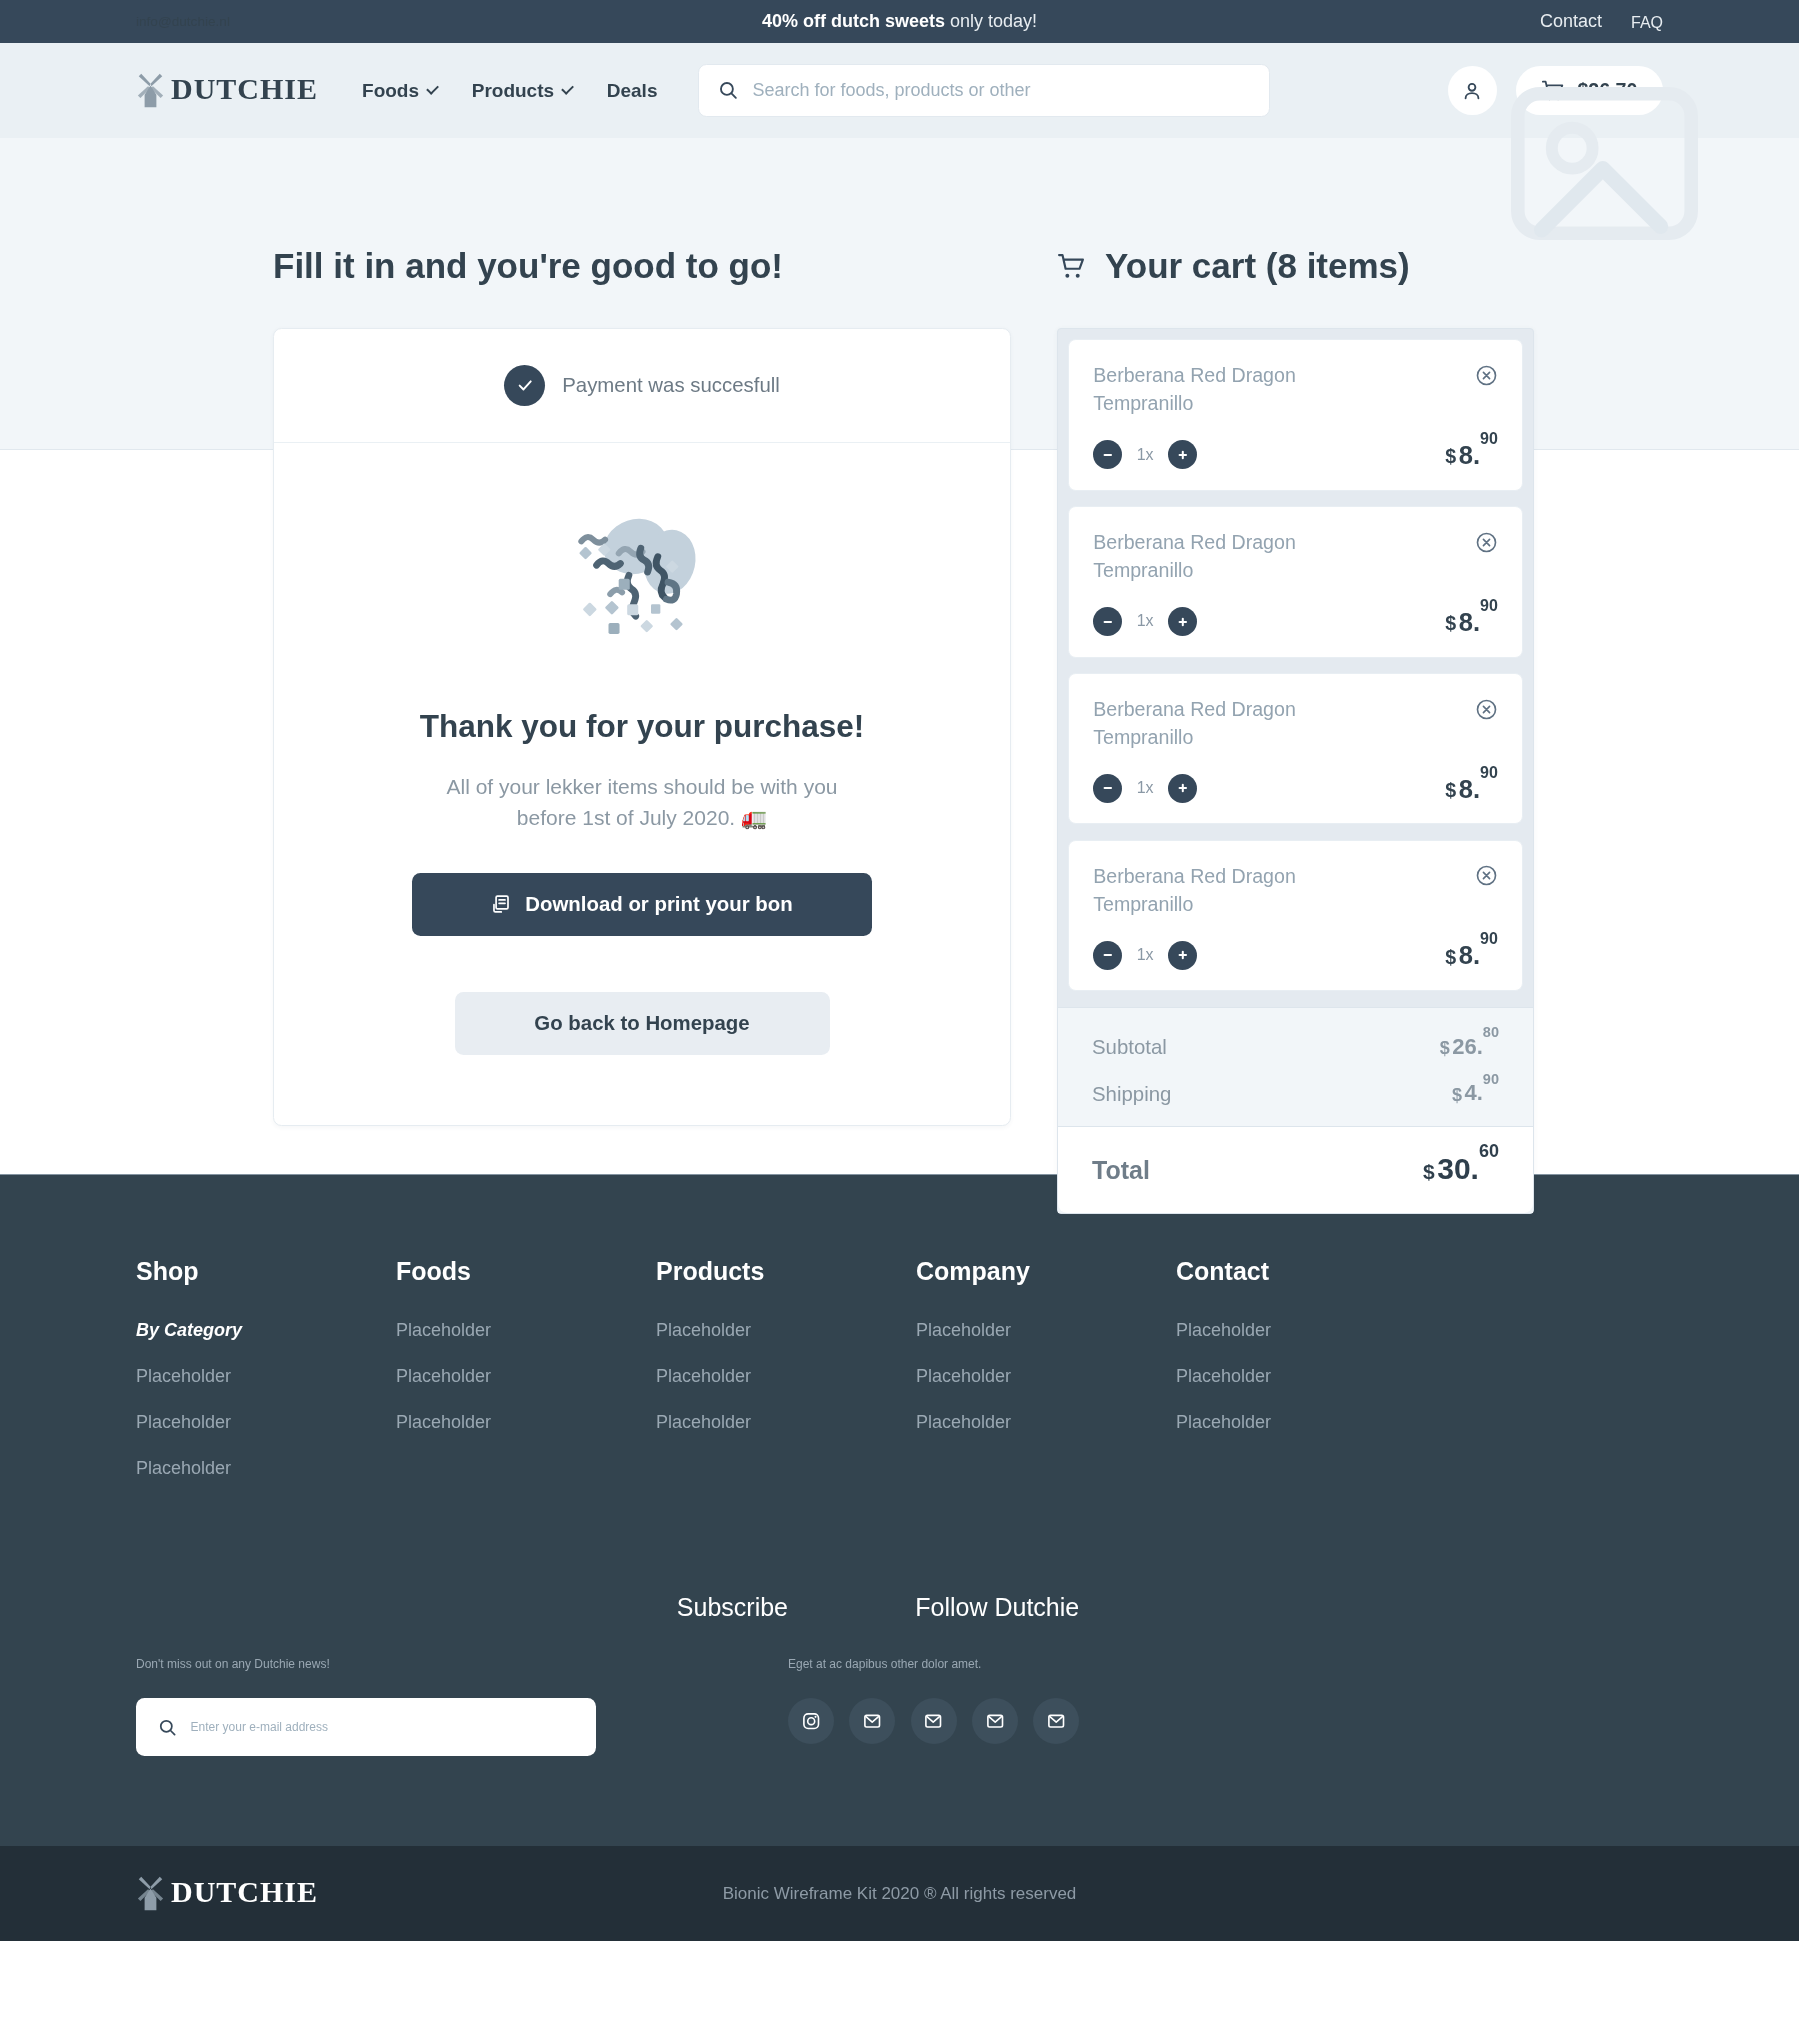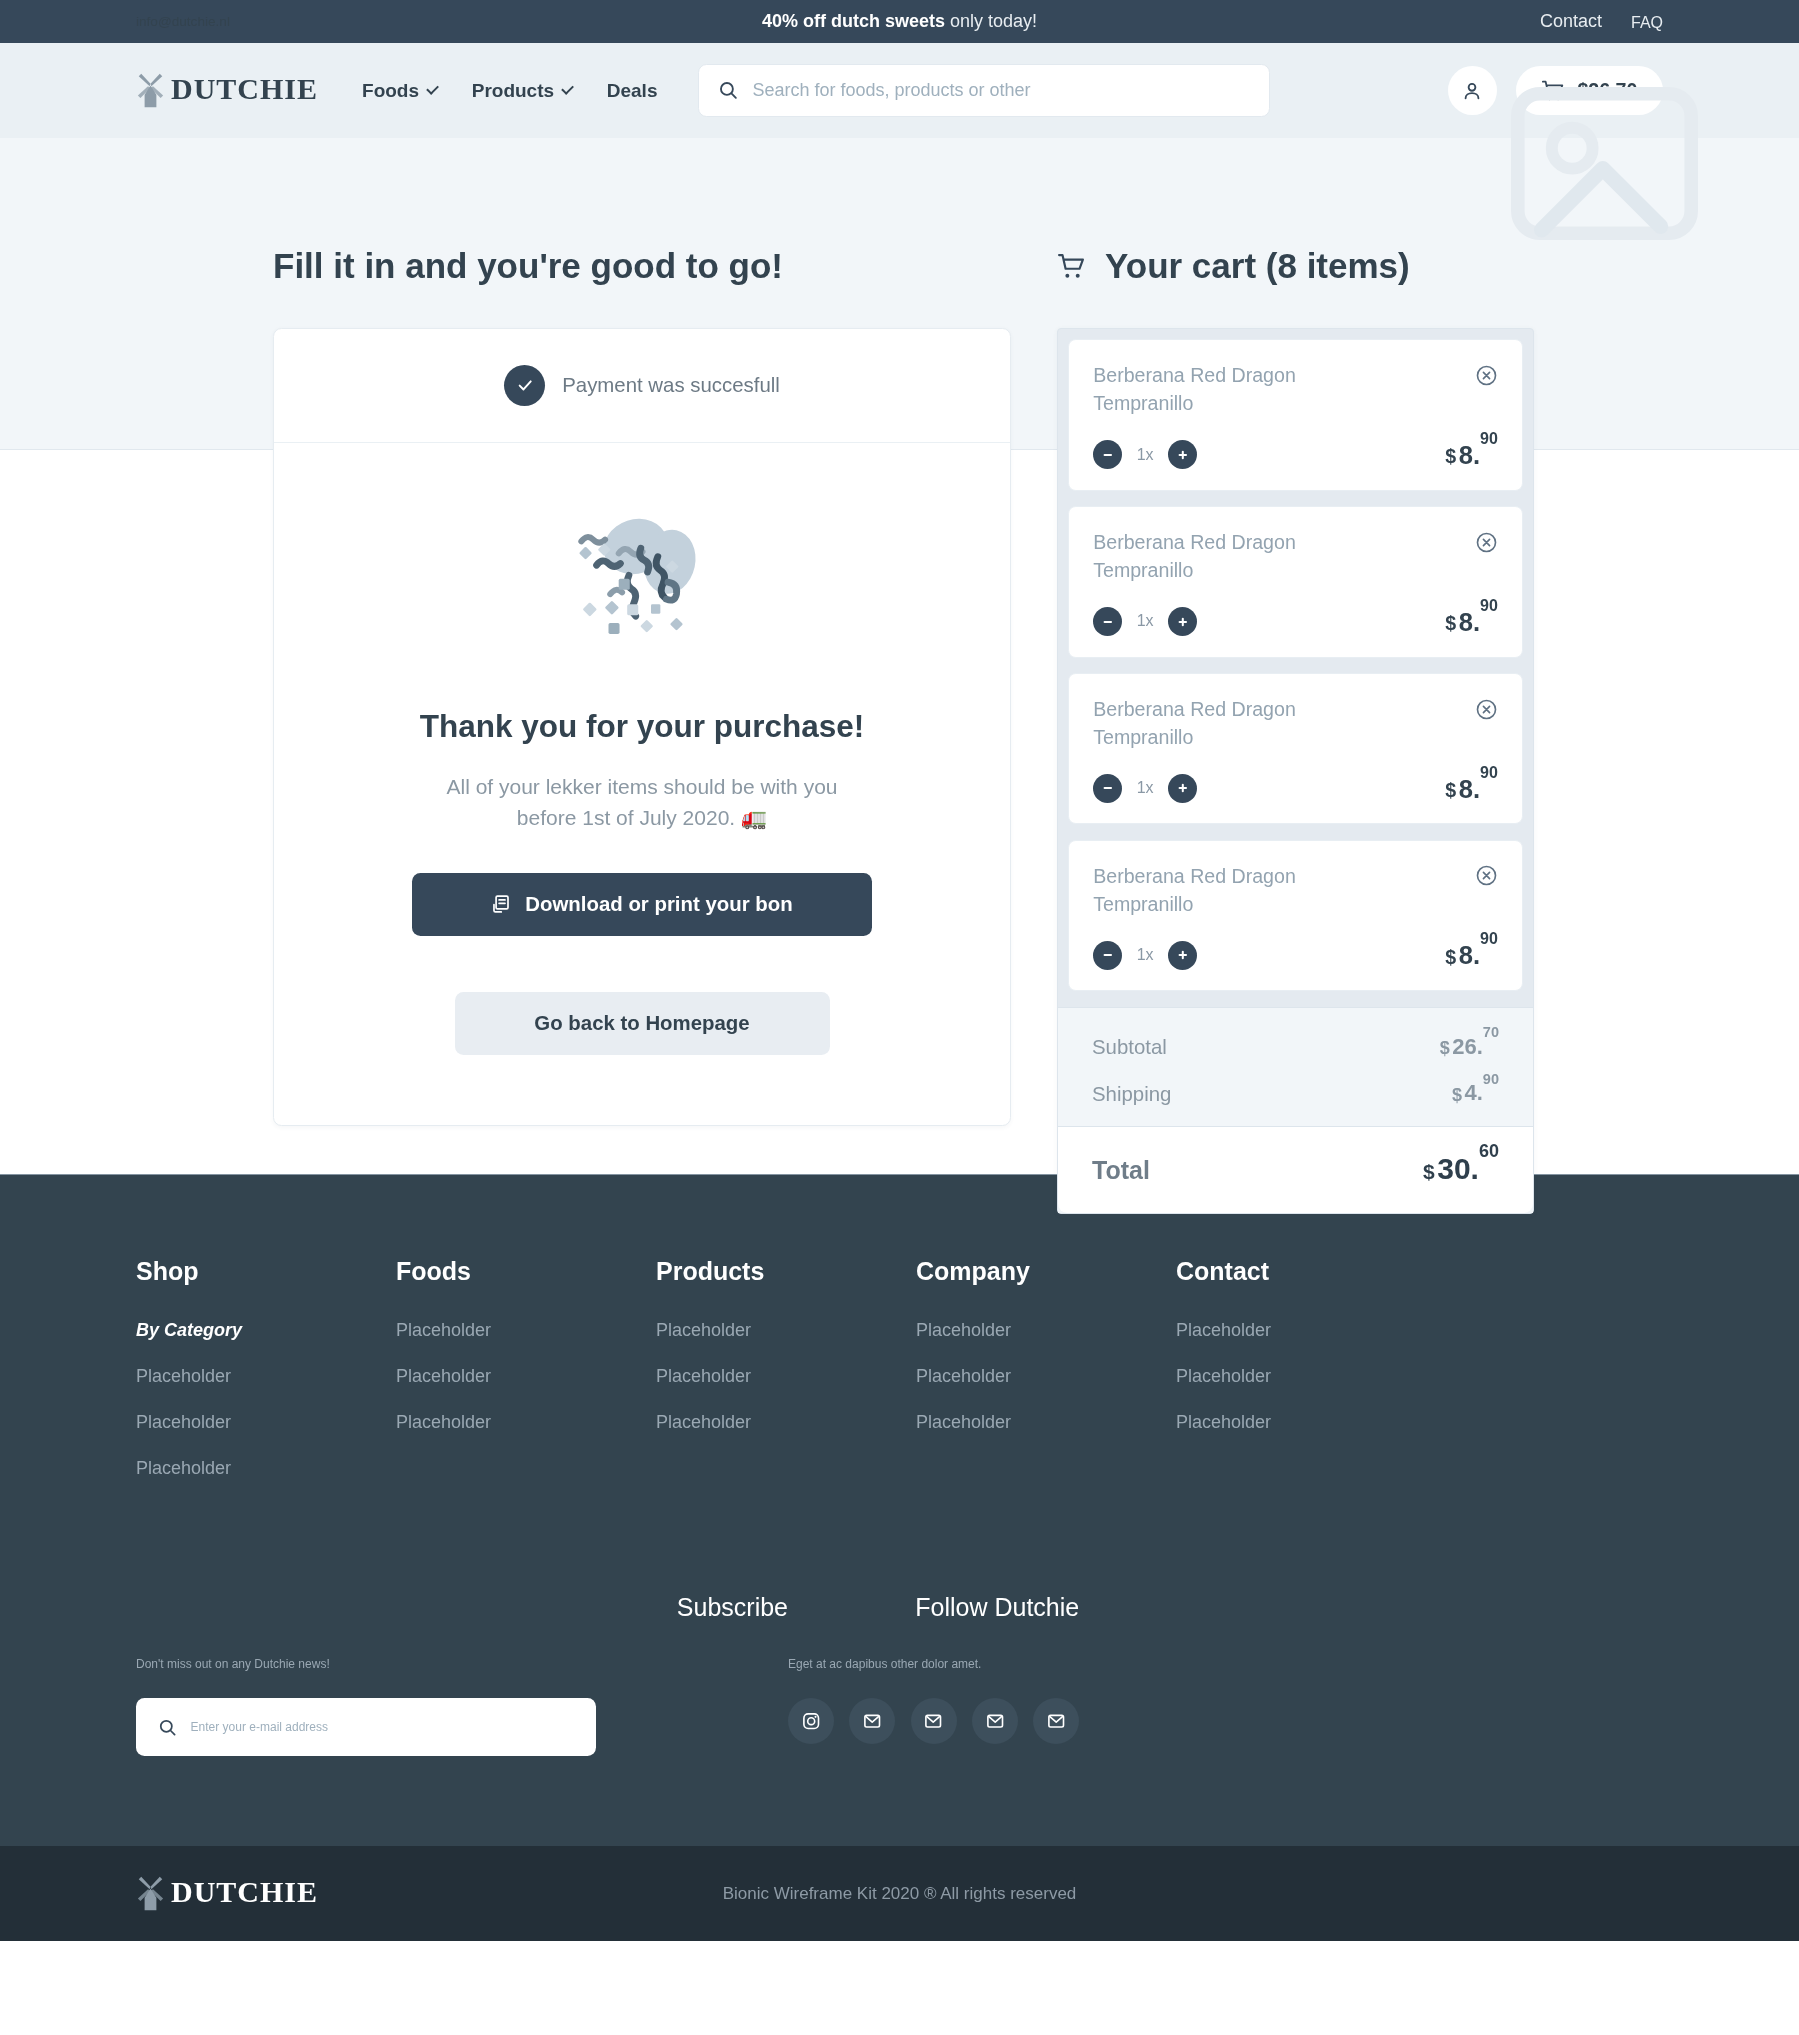--- a/index.html
+++ b/index.html
@@ -593,21 +593,21 @@
             <div class="price">
               <span class="cur">$</span><span>8.</span><sup>90</sup>
             </div>
           </div>
         </div>
 
         <div class="totals">
           <div class="trow">
             <span class="tlabel">Subtotal</span>
             <span class="tval">
-              <span class="cur">$</span><span>26.</span><sup>70</sup>
+              <span class="cur">$</span><span>26.</span><sup>80</sup>
             </span>
           </div>
           <div class="trow">
             <span class="tlabel">Shipping</span>
             <span class="tval">
               <span class="cur">$</span><span>4.</span><sup>90</sup>
             </span>
           </div>
 
           <div class="grandtotal">

